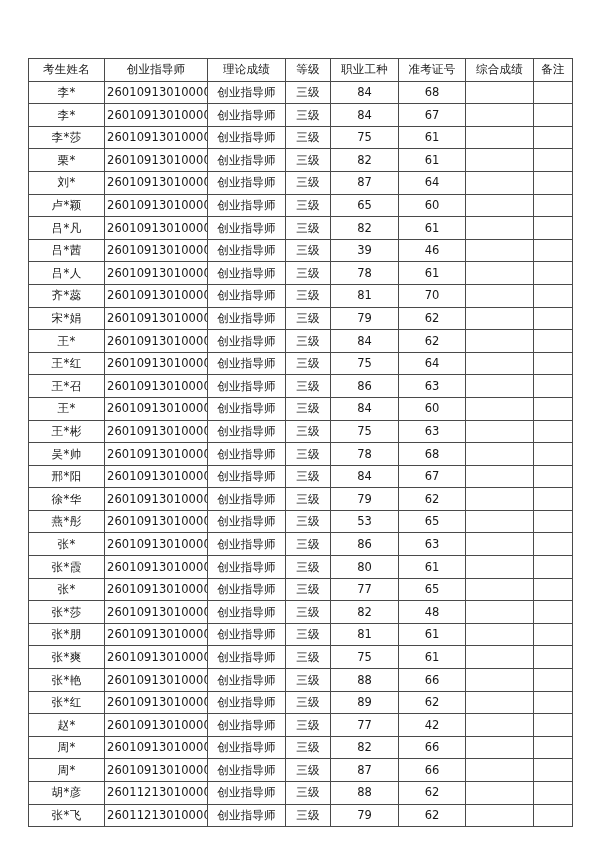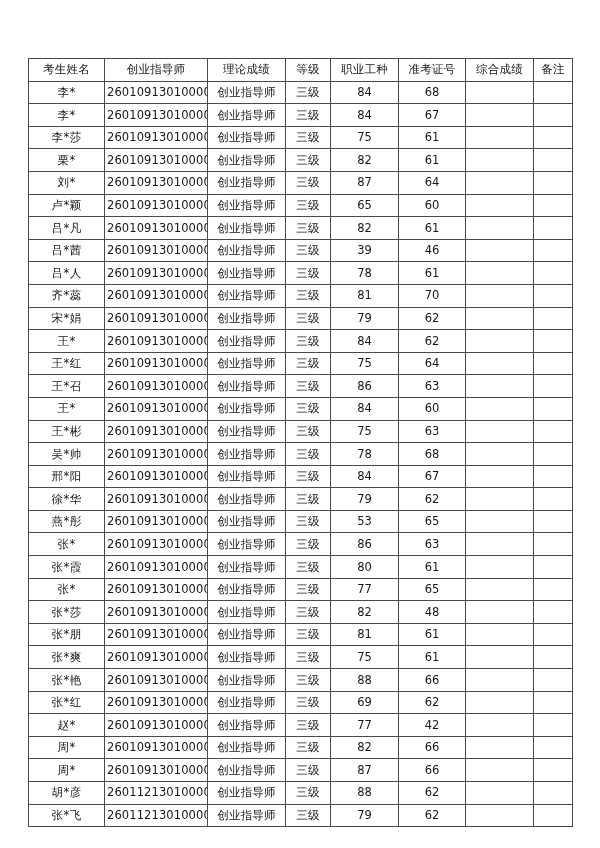--- a/index.html
+++ b/index.html
@@ -374,21 +374,21 @@
             <td class="num-cell">88</td>
             <td class="num-cell">66</td>
             <td class="empty-cell"></td>
             <td class="empty-cell"></td>
           </tr>
           <tr>
             <td class="name-cell">张*红</td>
             <td class="id-cell">260109130100003 7</td>
             <td class="job-cell">创业指导师</td>
             <td class="job-cell">三级</td>
-            <td class="num-cell">69</td>
+            <td class="num-cell">89</td>
             <td class="num-cell">62</td>
             <td class="empty-cell"></td>
             <td class="empty-cell"></td>
           </tr>
           <tr>
             <td class="name-cell">赵*</td>
             <td class="id-cell">260109130100003 8</td>
             <td class="job-cell">创业指导师</td>
             <td class="job-cell">三级</td>
             <td class="num-cell">77</td>

